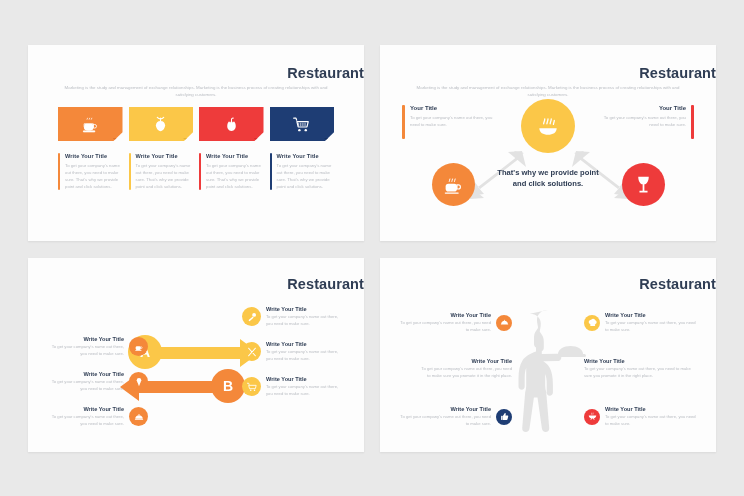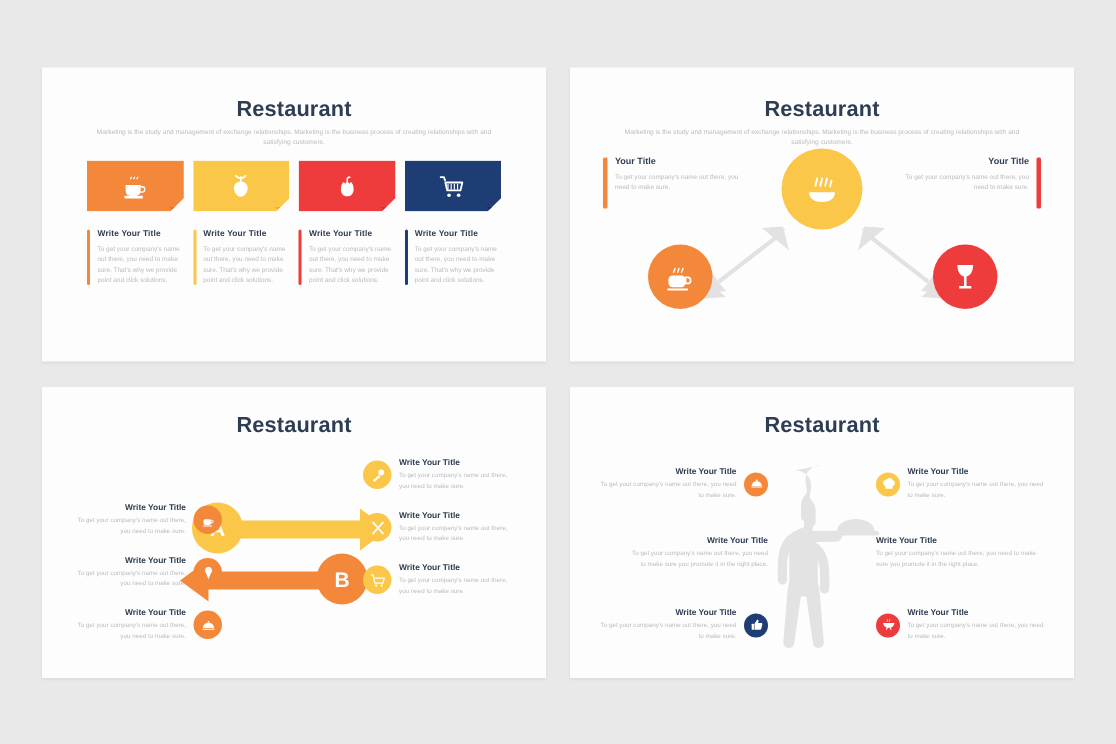--- a/index.html
+++ b/index.html
@@ -15,21 +15,21 @@
     position: absolute;
     background: #fdfdfd;
     box-shadow: 0 1px 2px rgba(0,0,0,.07);
   }
   #slide1 { left: 28px;  top: 45px;  width: 336px; height: 196px; }
   #slide2 { left: 380px; top: 45px;  width: 336px; height: 196px; }
   #slide3 { left: 28px;  top: 258px; width: 336px; height: 194px; }
   #slide4 { left: 380px; top: 258px; width: 336px; height: 194px; }
 
   .s-title {
-    text-align: center;
+    text-align: right;
     color: #2f3d54;
     font-weight: bold;
     font-size: 14.5px;
     letter-spacing: .1px;
   }
   .s-sub {
     text-align: center;
     color: #b9bcc2;
     font-size: 4.4px;
     line-height: 1.55;
@@ -258,20 +258,21 @@
           <path d="M7 8.5c0-1.2 1-1.6 1-2.8M10 8.5c0-1.2 1-1.6 1-2.8M13 8.5c0-1.2 1-1.6 1-2.8" stroke="#fff" stroke-width="1.1" fill="none" stroke-linecap="round"></path>
         </svg>
       </div>
 
       <div class="circ c-right">
         <svg viewBox="0 0 24 24">
           <path d="M6 3h12c0 5-2.2 8.2-5 8.8V19h3.6v2H7.4v-2H11v-7.2C8.2 11.2 6 8 6 3z" fill="#fff"></path>
         </svg>
       </div>
 
+      <div class="s2center">That's why we provide point and click solutions.</div>
     </div>
   </div>
 
   <div class="slide" id="slide3">
     <div class="s-title">Restaurant</div>
 
     <svg style="position:absolute;left:106px;top:78px;width:125px;height:34px" viewBox="0 0 125 34">
       <path d="M10 11h96V3l19 14-19 14v-8H10z" fill="#fbc748"></path>
     </svg>
     <svg style="position:absolute;left:92px;top:112px;width:125px;height:34px" viewBox="0 0 125 34">

